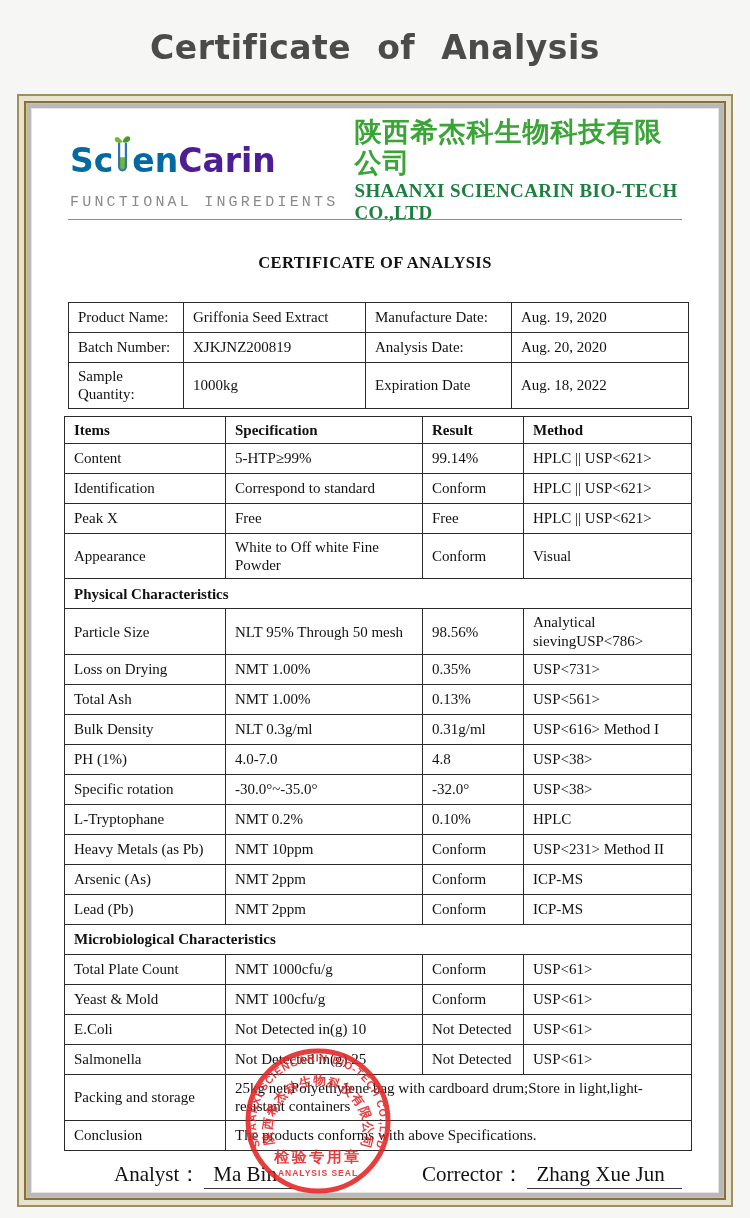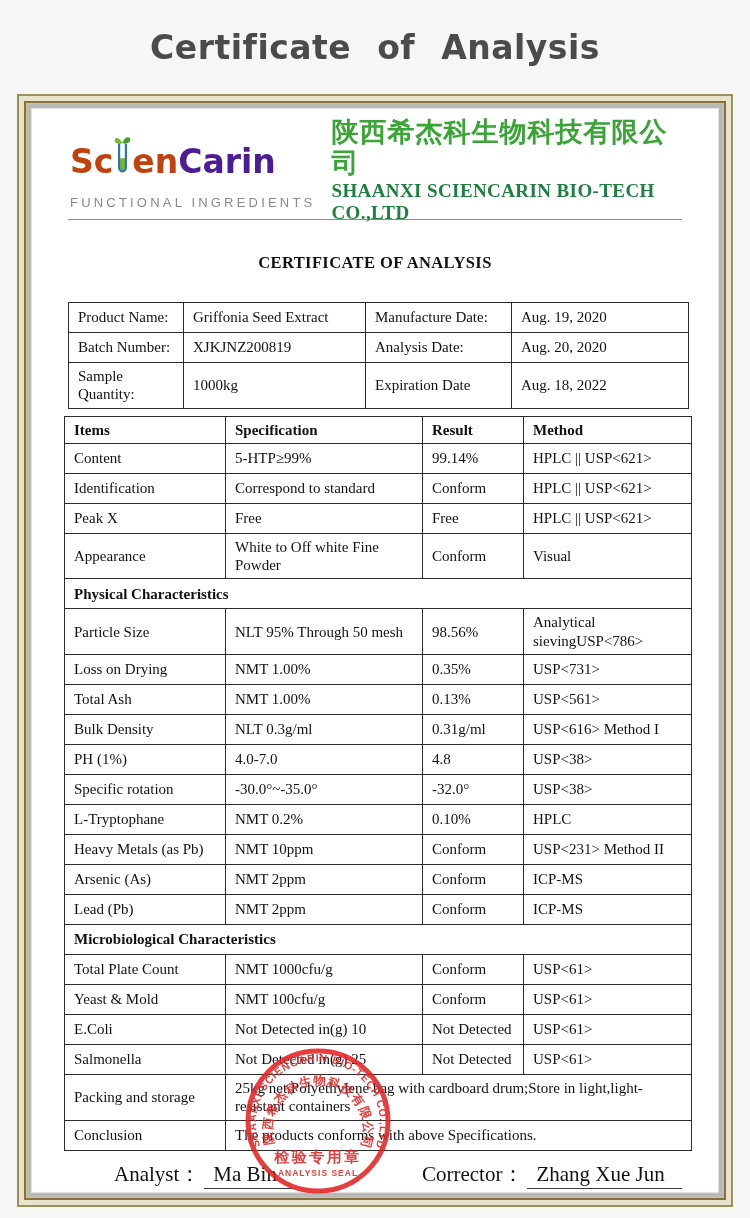--- a/index.html
+++ b/index.html
@@ -19,25 +19,25 @@
       inset 0 0 0 5px #e9e2cc,
       inset 0 0 0 7px #86703c,
       inset 0 0 0 8px #d2c386,
       inset 0 0 0 12px #b9b9b9,
       inset 0 0 0 13px #e4e4e4;
   }
   .frame-content{position:absolute;left:13px;top:13px;right:13px;bottom:13px;padding:12px 30px 0 30px;box-sizing:border-box;}
   .header{display:flex;align-items:center;gap:16px;margin:10px 0 0 8px;height:80px;}
   .logo{flex:0 0 auto;}
   .logo-line{font-family:"DejaVu Sans",sans-serif;font-weight:bold;font-size:33px;line-height:1;white-space:nowrap;}
-  .lg-blue{color:#c2410c;}
+  .lg-blue{color:#0369a1;}
   .lg-green{color:#4c1d95;}
   .tube{display:inline-block;width:17px;height:47px;vertical-align:-7px;margin:0 1px;}
   .logo-tagline{
-    font-family:Liberation Sans, sans-serif;font-size:13px;color:#8a8a8a;
+    font-family:Liberation Mono, monospace;font-size:15px;color:#8a8a8a;
     letter-spacing:3.2px;margin-top:15px;white-space:nowrap;
   }
   .company-names{flex:1 1 auto;padding-bottom:2px;}
   .company-cn{font-family:"DejaVu Sans",sans-serif;font-size:27px;color:#3aa437;font-weight:bold;letter-spacing:1px;line-height:1.15;}
   .company-en{font-family:"Liberation Serif",serif;font-size:19px;color:#1e8040;font-weight:bold;letter-spacing:0.4px;margin-top:2px;}
   .header-rule{border:none;border-top:1.5px solid #848f8f;margin:8px 6px 0 6px;}
   .doc-title{margin-top:33px;text-align:center;font-weight:bold;font-size:16.5px;letter-spacing:0.4px;}
   table{border-collapse:collapse;table-layout:fixed;}
   td,th{border:1px solid #2b2b2b;font-size:15px;line-height:1.22;padding:4px 9px;vertical-align:middle;overflow:hidden;}
   .info-table{margin:29px 0 0 6px;width:620px;border:1.5px solid #2b2b2b;}

